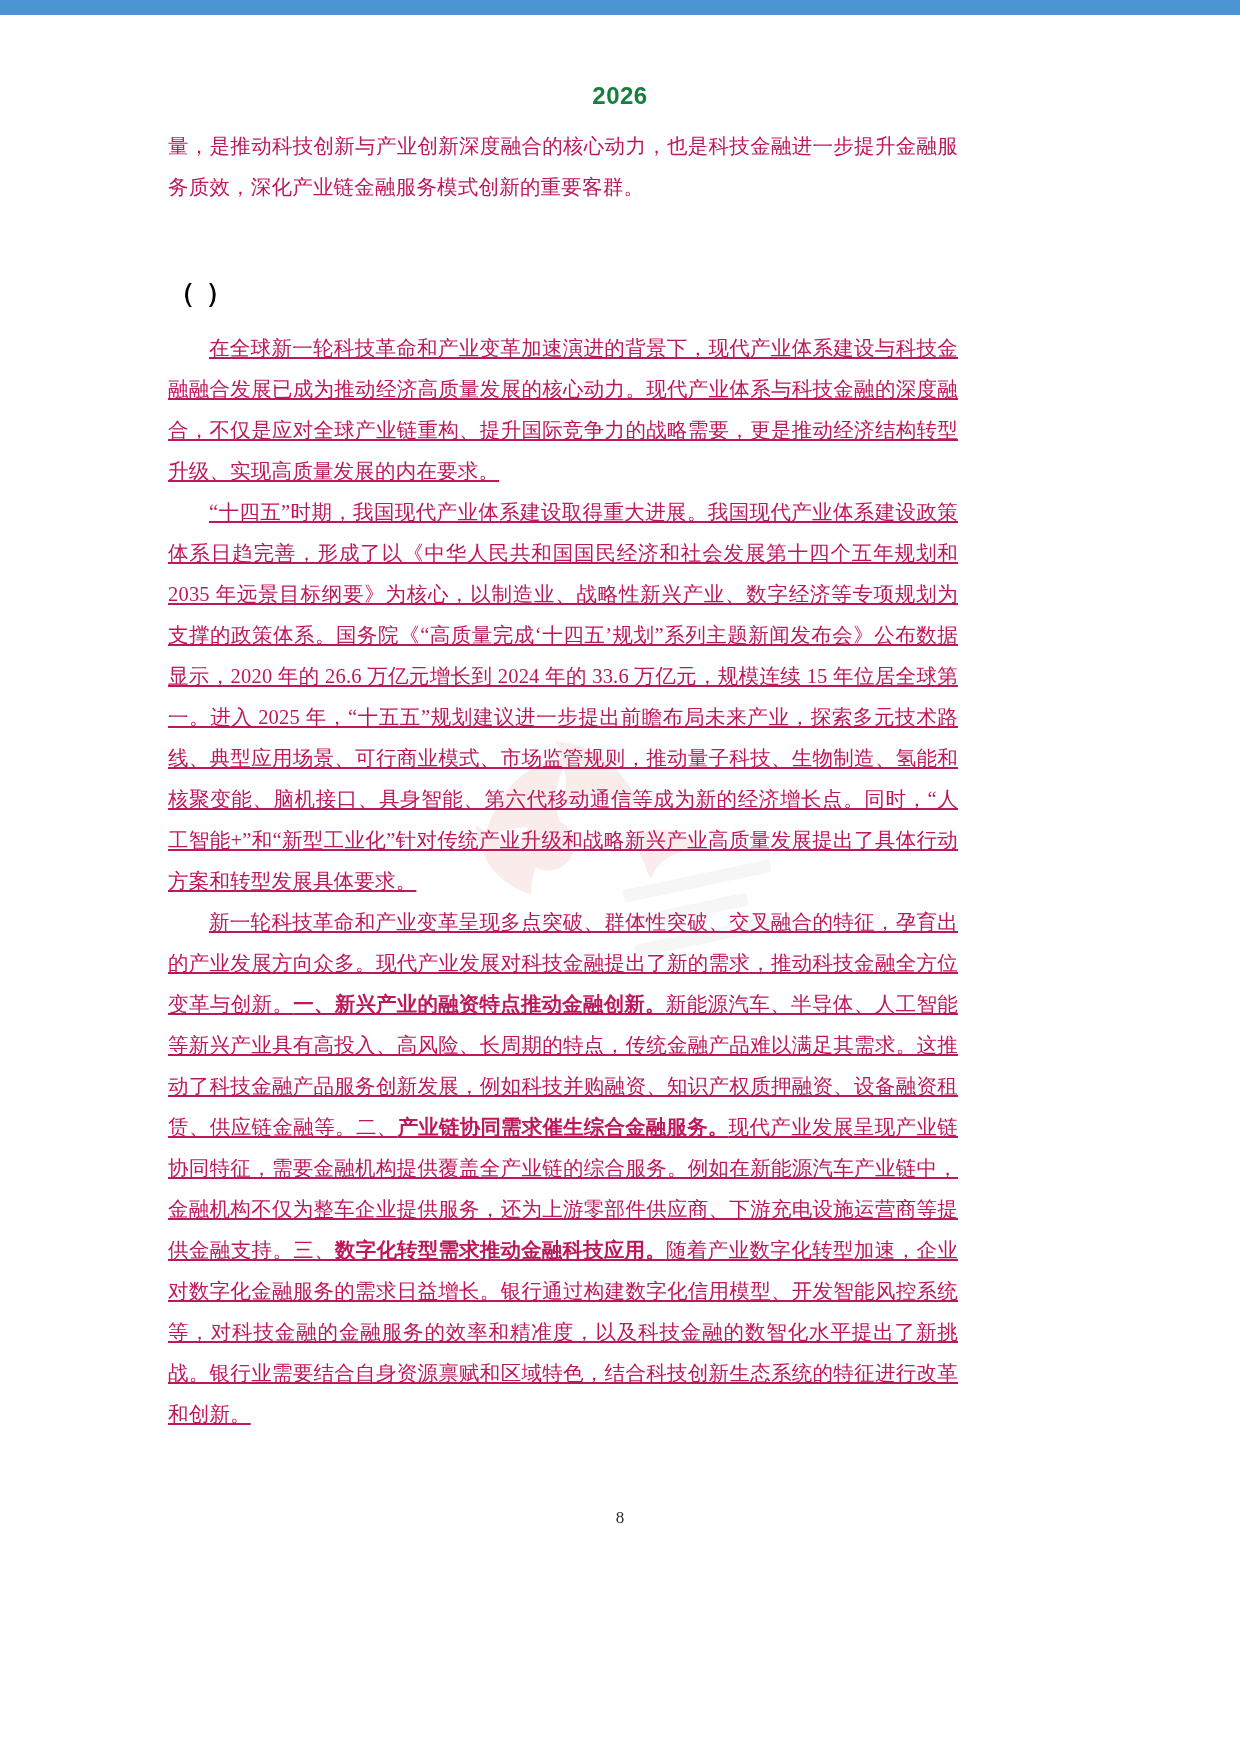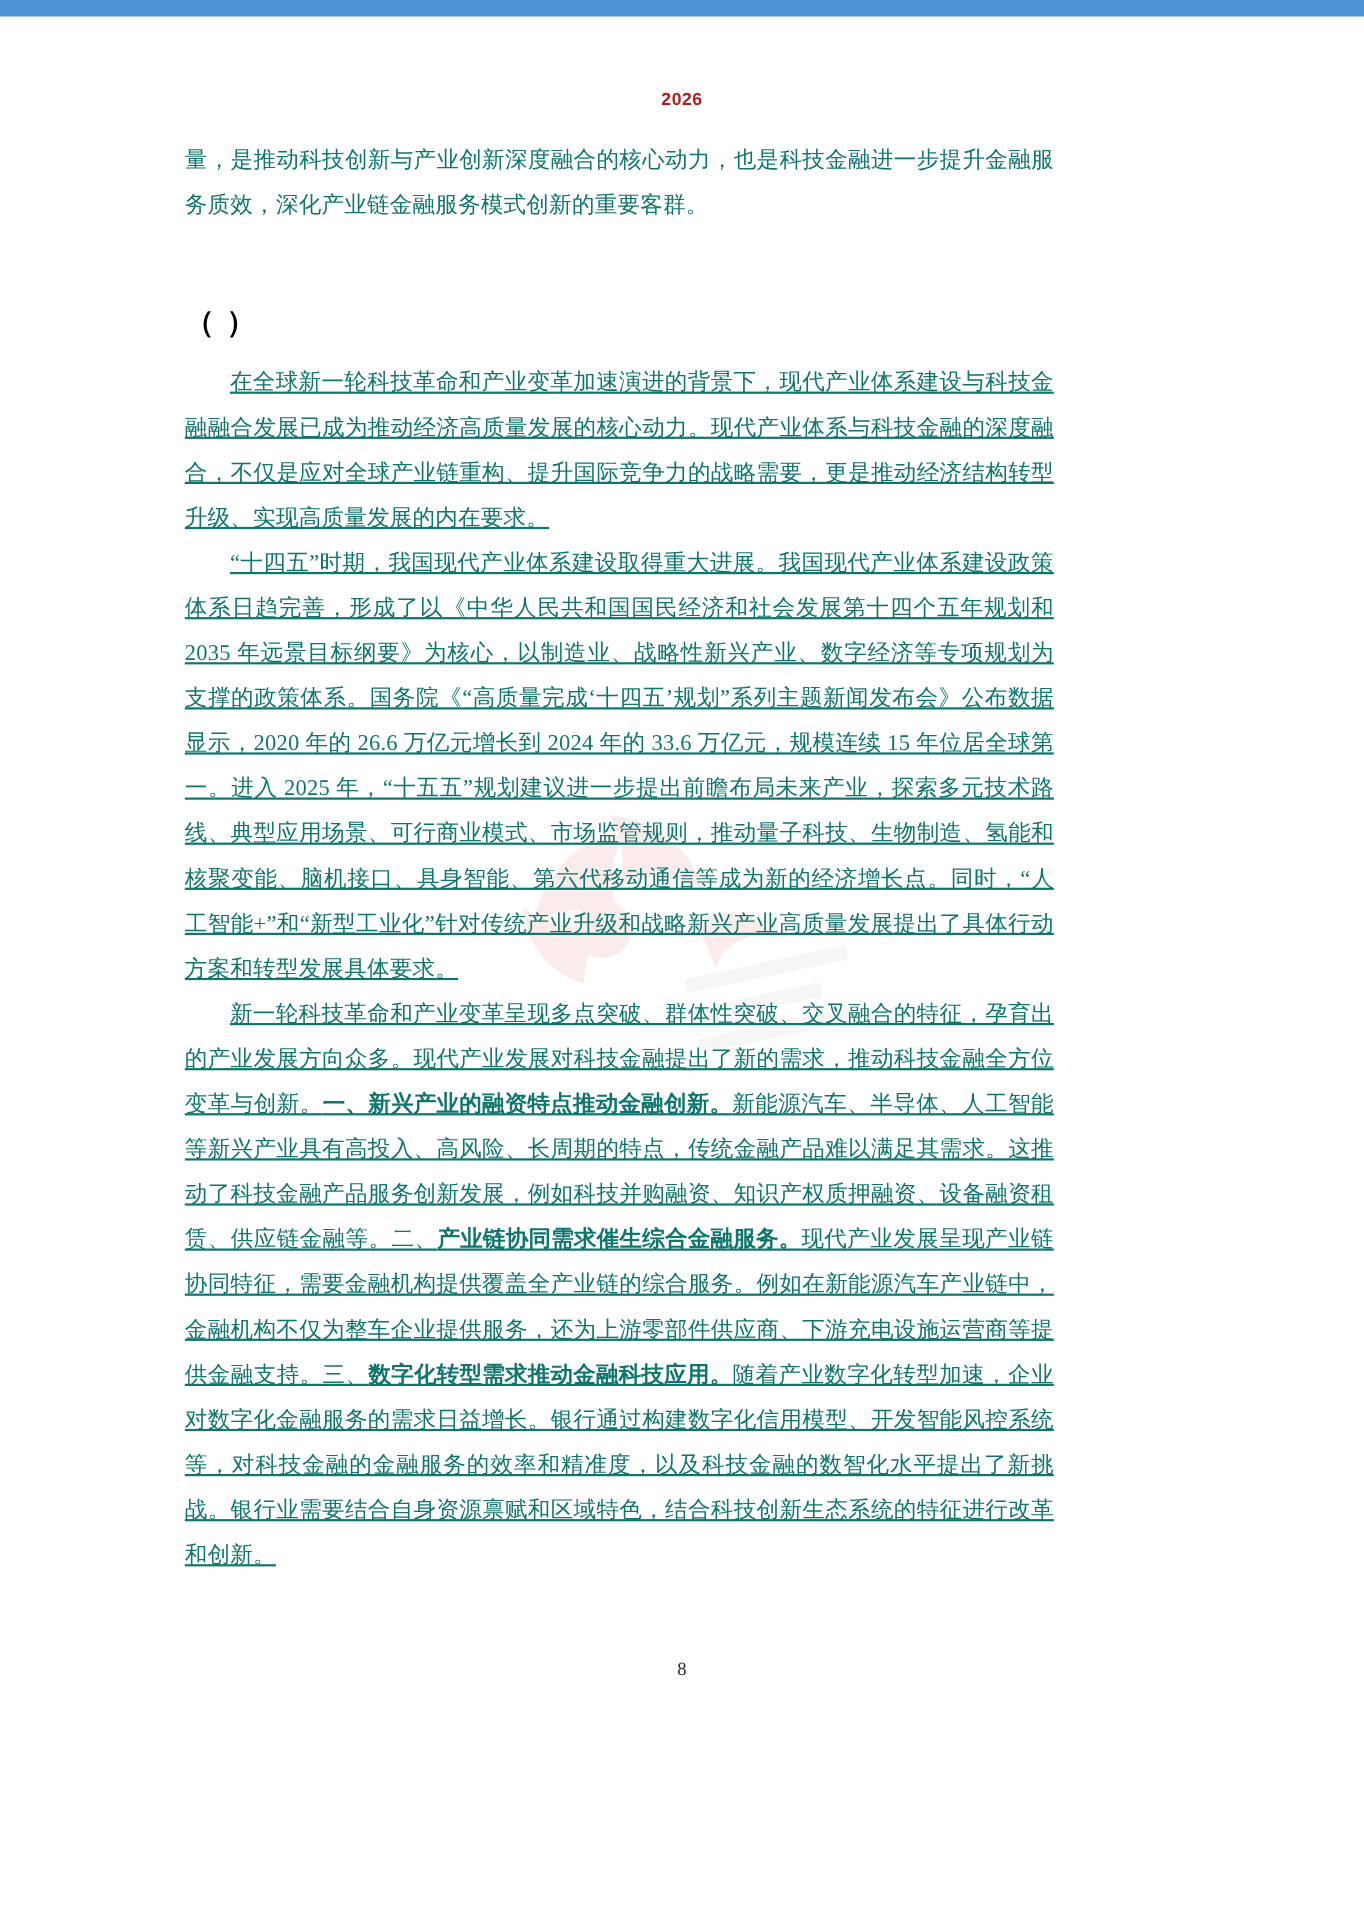--- a/index.html
+++ b/index.html
@@ -30,41 +30,41 @@
   .page-header {
     position: absolute;
     top: 82px;
     left: 0;
     width: 1240px;
     text-align: center;
   }
   .page-header .year {
     font-family: "Liberation Sans", "DejaVu Sans", sans-serif;
     font-weight: bold;
-    font-size: 16px;
+    font-size: 24px;
     letter-spacing: 0.5px;
-    color: #b91c1c;
+    color: #15803d;
   }
 
   
   .content {
     position: absolute;
     top: 126px;
     left: 168px;
     width: 790px;
   }
 
   p.body {
     margin: 0;
     font-size: 20.5px;
     line-height: 41px;
     text-align: justify;
     text-justify: inter-ideograph;
     letter-spacing: 0.2px;
-    color: #0f766e;
+    color: #be185d;
   }
   p.body.indent {
     text-indent: 2em;
     text-decoration: underline;
   }
 
   
   .gap-after-lead {
     height: 66px;
   }

